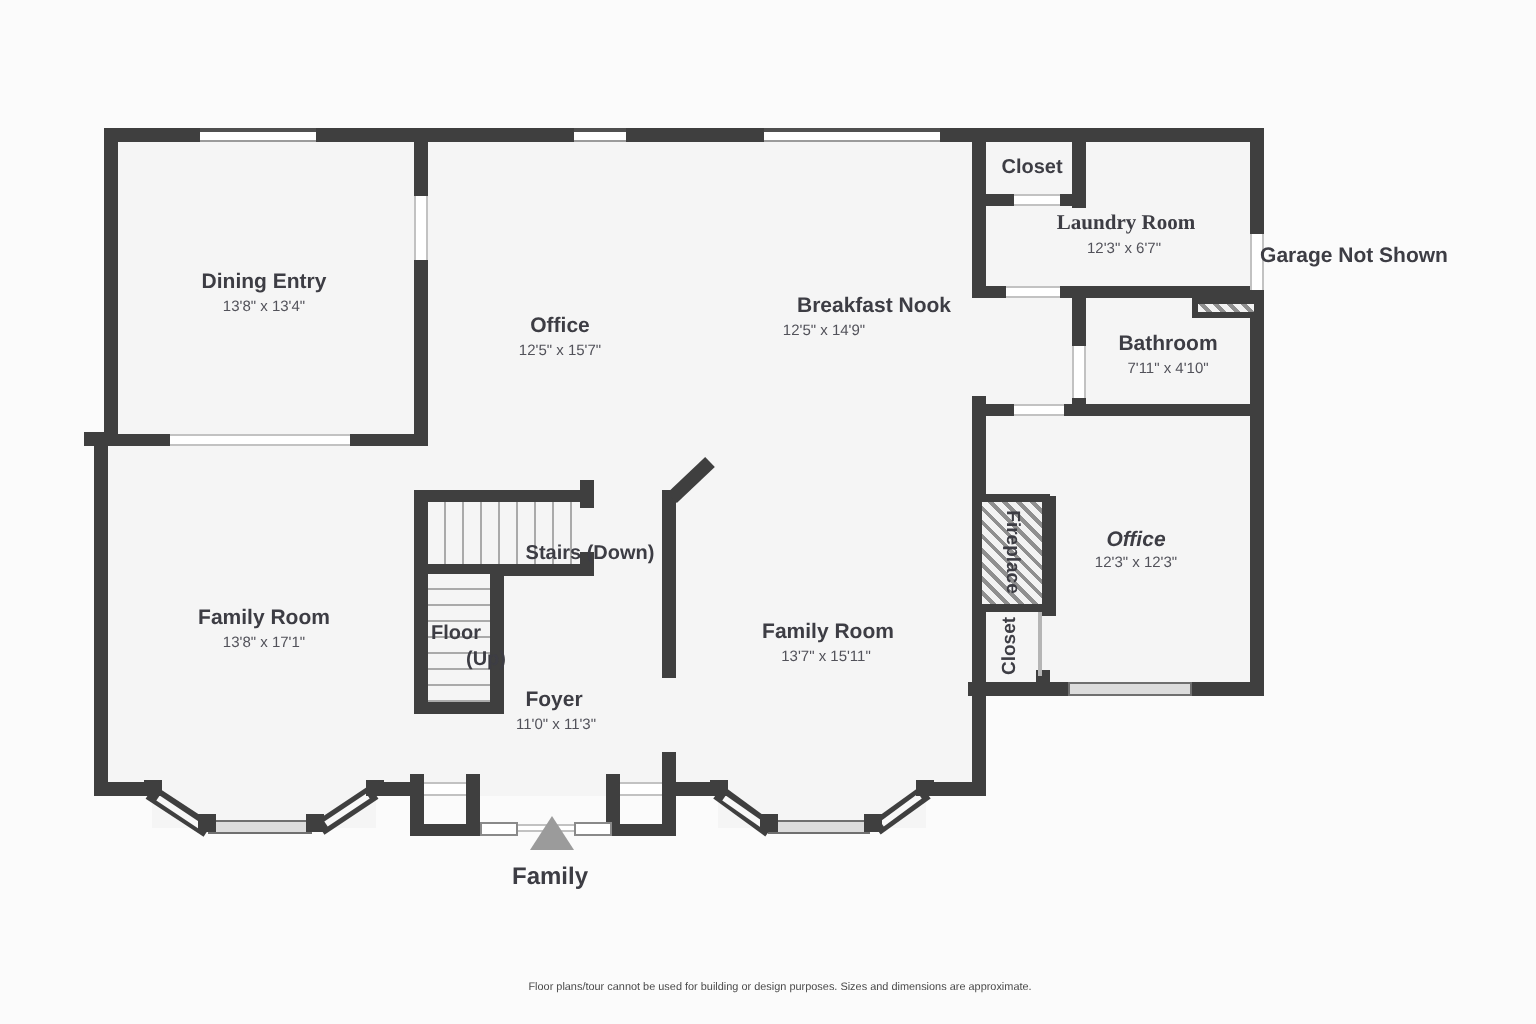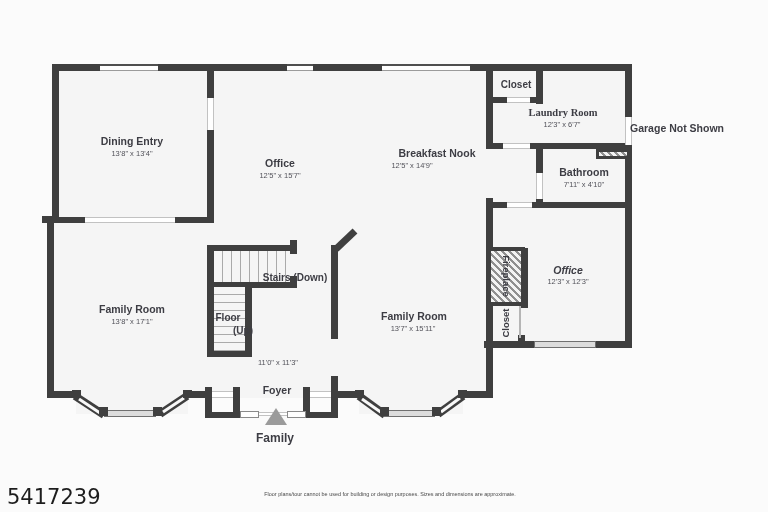--- a/index.html
+++ b/index.html
@@ -164,24 +164,23 @@
   <div class="room-label" style="left:132px;top:309px;">Family Room</div>
   <div class="room-dims" style="left:132px;top:321px;">13'8" x 17'1"</div>
 
   <div class="room-label" style="left:414px;top:316px;">Family Room</div>
   <div class="room-dims" style="left:413px;top:328px;">13'7" x 15'11"</div>
 
   <div class="room-label small-label" style="left:251px;top:277px;margin-left:44px;">Stairs (Down)</div>
   <div class="room-label small-label" style="left:228px;top:317px;">Floor</div>
   <div class="room-label small-label" style="left:229px;top:330px;padding-left:28px;">(Up)</div>
 
-  <div class="room-label" style="left:277px;top:350px;margin-top:40px;">Foyer</div>
+  <div class="room-label" style="left:277px;top:350px;">Foyer</div>
   <div class="room-dims" style="left:278px;top:362px;">11'0" x 11'3"</div>
 
   <div class="room-label vert-cw" style="left:506px;top:276px;">Fireplace</div>
   <div class="room-label vert-ccw" style="left:505px;top:323px;">Closet</div>
 
   <div class="room-label entry-label" style="left:275px;top:438px;">Family</div>
 
-  <div class="listing">5417239</div>
   <div class="disclaimer">Floor plans/tour cannot be used for building or design purposes. Sizes and dimensions are approximate.</div>
 
 </div>
 
 </body></html>

